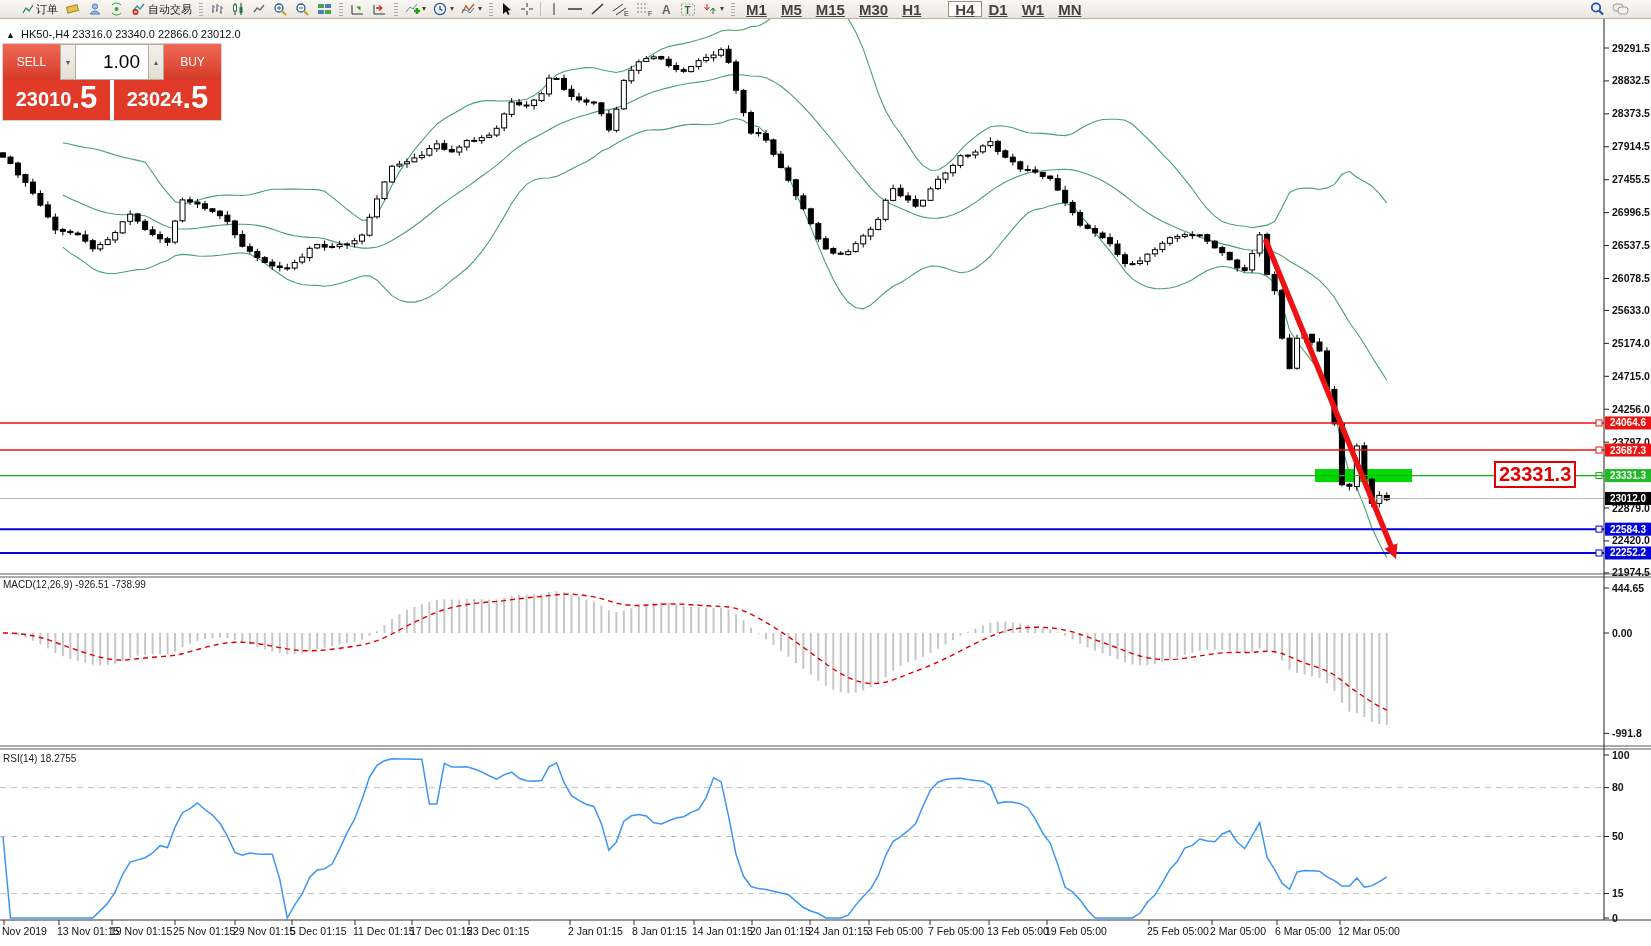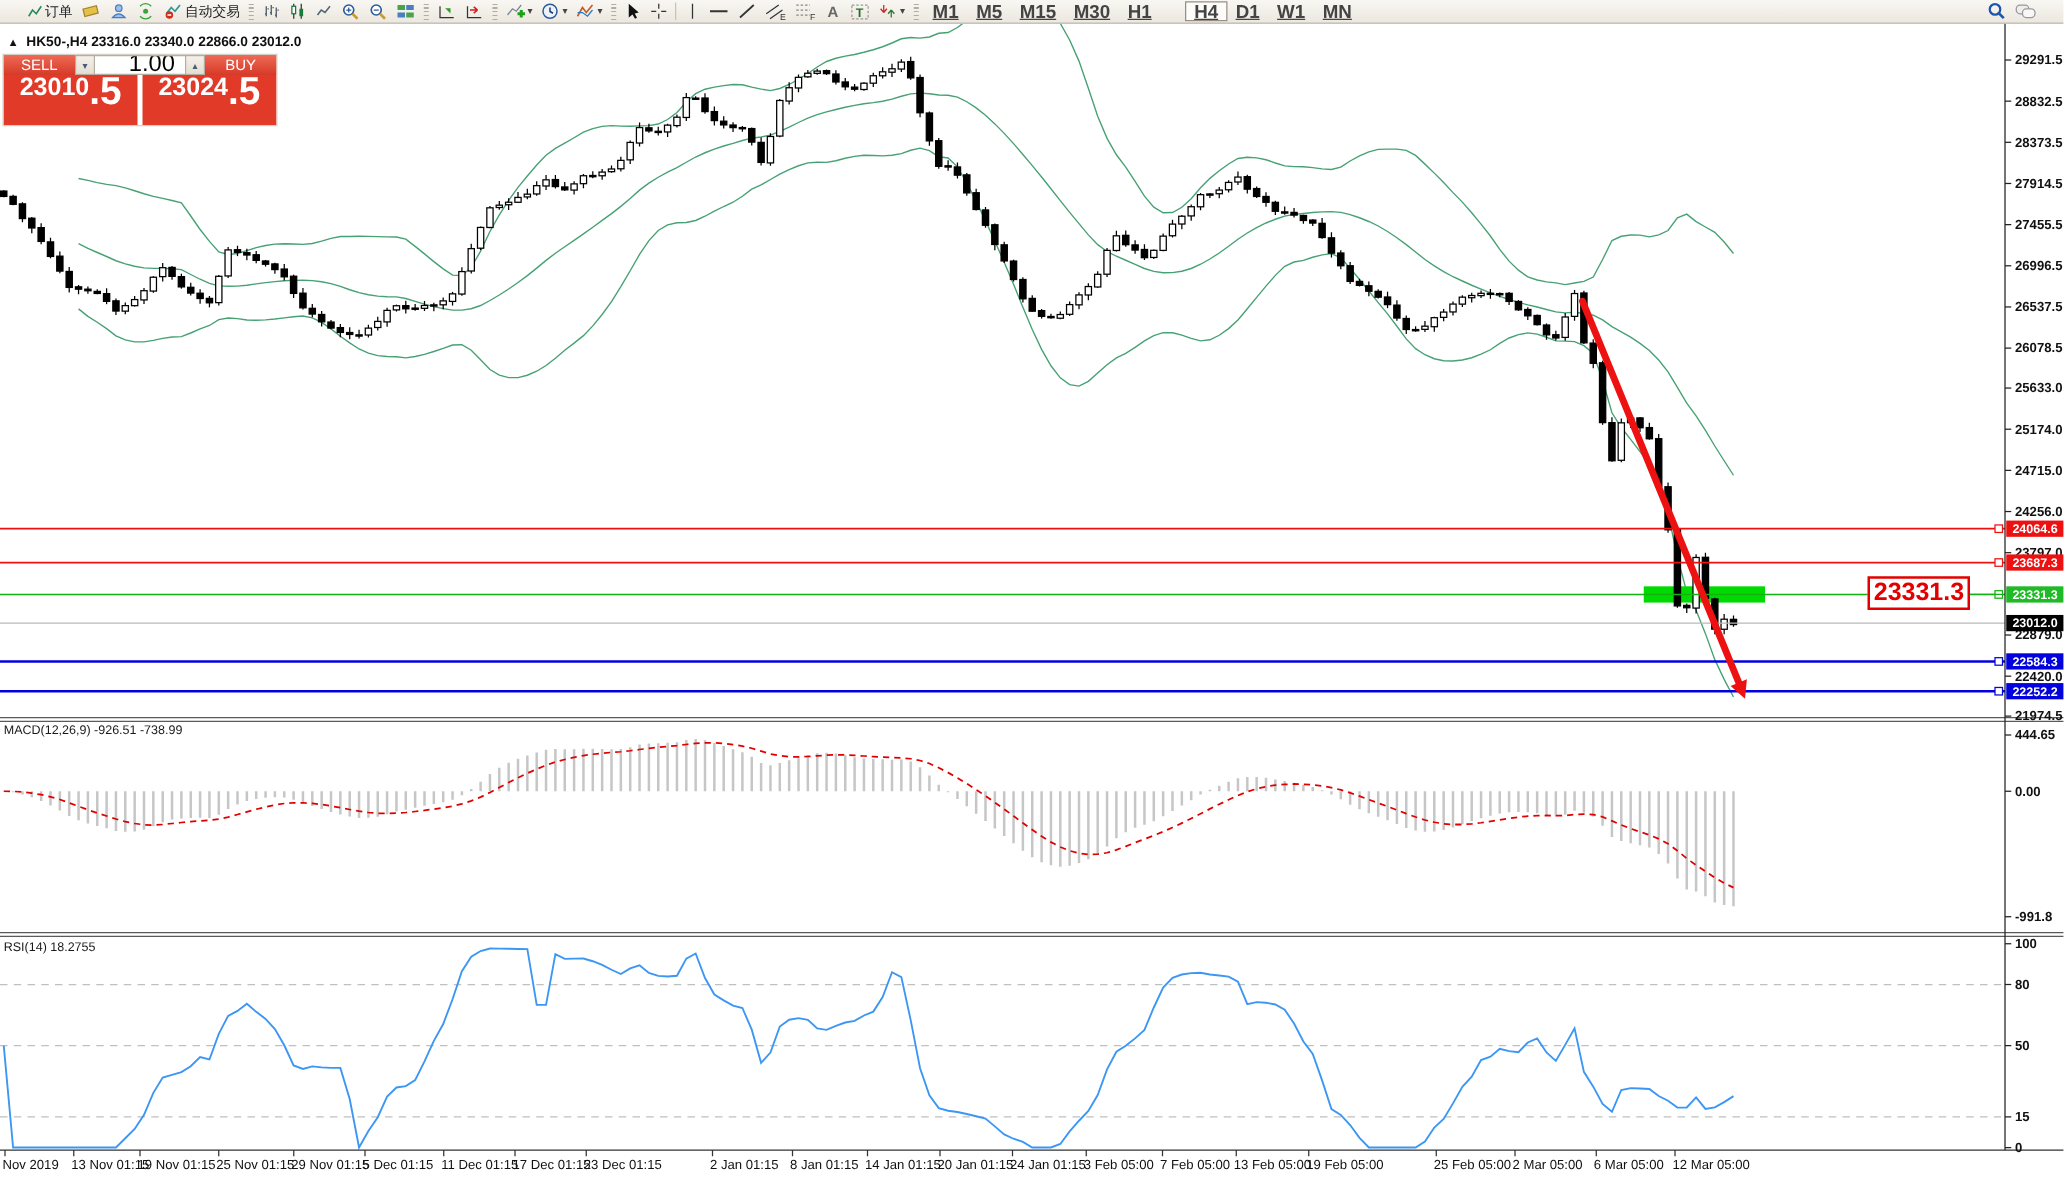--- a/index.html
+++ b/index.html
@@ -14,32 +14,32 @@
   .sep{width:1px;height:14px;background:#c9c3b7;margin:0 2px;flex:0 0 auto;}
   .tbtn{height:17px;min-width:19px;display:flex;align-items:center;justify-content:center;
         gap:2px;padding:0 2px;font-size:11px;color:#222;flex:0 0 auto;border:1px solid rgba(0,0,0,0);box-sizing:border-box;}
   .tbtn svg{display:block}
   .caret{font-size:8px;color:#444;line-height:1;}
   .tf{font-size:15px;font-weight:700;color:#444;padding:0 6px;height:16px;display:flex;align-items:center;flex:0 0 auto;border:1px solid rgba(0,0,0,0);box-sizing:border-box;text-decoration:underline;}
   .tf.active{background:#fdfcfa;border:1px solid #978f81;margin-left:20px;}
   .tb-spacer{flex:1 1 auto;}
   .cjk{font-size:11px;color:#222;}
   
-  .sym-title{position:absolute;left:6px;top:28px;font-size:11px;font-weight:700;color:#111;z-index:30;}
+  .sym-title{position:absolute;left:6px;top:28px;font-size:11px;font-weight:400;color:#111;z-index:30;}
   .sym-title .tri{font-size:9px;margin-right:3px;}
   .ocp{position:absolute;left:2px;top:43px;width:218px;z-index:30;border:1px solid #d6d0c6;background:#fff;}
-  .ocp-row1{display:flex;height:16px;}
+  .ocp-row1{display:flex;height:36px;}
   .btn-sell,.btn-buy{width:57px;color:#fff;font-size:12px;display:flex;align-items:center;justify-content:center;
       background:linear-gradient(#ee6a55,#d63a28);}
   .vol-spin{width:16px;background:linear-gradient(#f4f1ea,#e4ded2);border:1px solid #b5ad9d;box-sizing:border-box;
       display:flex;align-items:center;justify-content:center;font-size:8px;color:#4a5a77;}
   .vol-input{width:72px;border:1px solid #b5ad9d;border-left:none;border-right:none;box-sizing:border-box;
       font-family:"Liberation Sans",sans-serif;font-size:19px;text-align:right;padding:0 8px 0 0;outline:none;}
   .ocp-row2{display:flex;height:40px;background:#fff;gap:4px;}
-  .big-cell{flex:1;background:#e23a28;color:#fff;display:flex;align-items:flex-start;justify-content:center;padding-bottom:3px;}
+  .big-cell{flex:1;background:#e23a28;color:#fff;display:flex;align-items:center;justify-content:center;padding-bottom:3px;}
   .big-cell .main{font-size:20px;font-weight:700;line-height:1;}
   .big-cell .frac{font-size:31px;font-weight:700;line-height:0.85;}
   
   .ind-label{position:absolute;left:3px;font-size:10px;color:#1a1a1a;z-index:25;}
   .annotation{position:absolute;left:1386px;top:396px;font-size:30px;font-weight:700;color:#00c617;
       text-shadow:2px 2px 0 #000;letter-spacing:1px;z-index:26;white-space:nowrap;}
   .price-tag{position:absolute;left:1494px;top:461px;border:2px solid #e30000;background:#fff;color:#e30000;
       font-size:20px;font-weight:700;line-height:23px;padding:0 3px;z-index:27;}
   svg.chart{position:absolute;left:0;top:0;z-index:10;}
   text{font-family:"Liberation Sans",sans-serif;}

